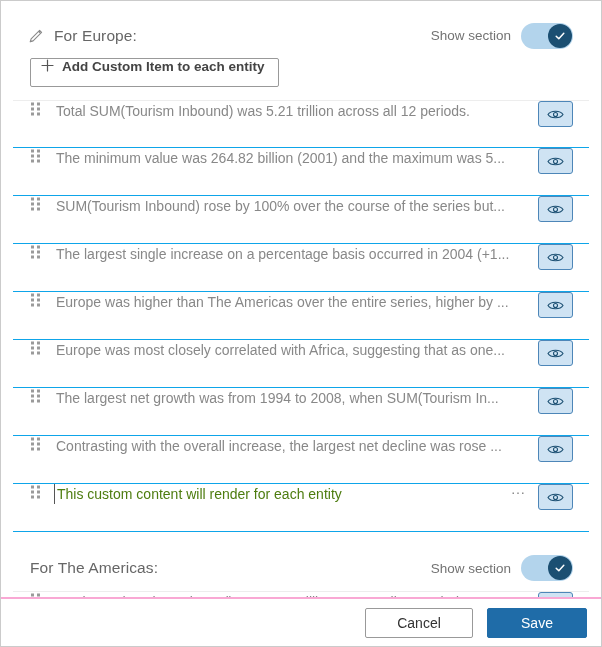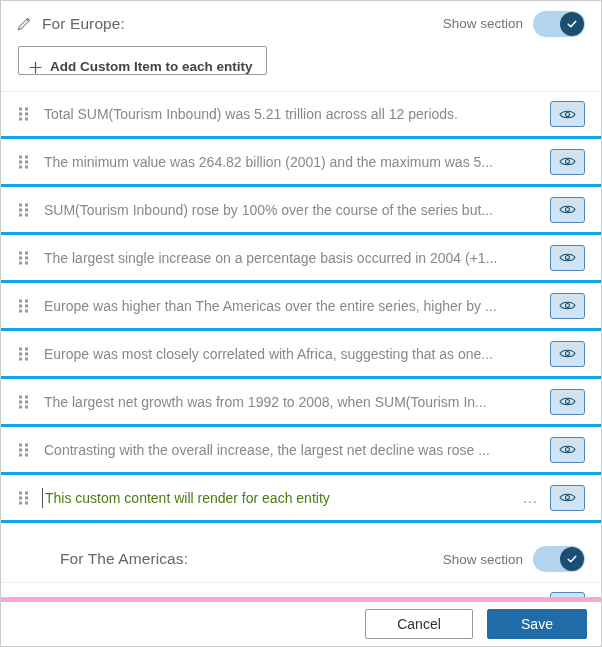--- a/index.html
+++ b/index.html
@@ -22,21 +22,21 @@
     display: flex;
     flex-direction: column;
     overflow: hidden;
   }
 
   
   .scroll-area {
     flex: 1 1 auto;
     overflow: hidden;
     position: relative;
-    padding: 0;
+    padding: 12px;
   }
 
   
   .section-header {
     display: flex;
     align-items: center;
     height: 44px;
     padding: 0 16px 0 14px;
     box-sizing: border-box;
   }
@@ -88,21 +88,21 @@
     justify-content: center;
   }
   .toggle .knob svg { display: block; }
 
   
   .add-row {
     padding: 0 16px 0 17px;
   }
   .add-button {
     display: inline-flex;
-    align-items: flex-end;
+    align-items: flex-start;
     height: 29px;
     padding: 0 13px 0 10px;
     box-sizing: border-box;
     border: 1px solid #999999;
     border-radius: 2px;
     background: #ffffff;
     font-family: "Liberation Sans", sans-serif;
     font-size: 13.5px;
     font-weight: bold;
     color: #444444;
@@ -116,25 +116,25 @@
     flex: 0 0 auto;
     display: block;
   }
 
   
   .item-list { margin-top: 13px; }
 
   .item-row {
     position: relative;
     display: flex;
-    align-items: center;
+    align-items: flex-start;
     height: 48px;
     padding: 0 16px 0 18px;
     box-sizing: border-box;
-    border-bottom: 3px solid #0ea5e9;
+    border-bottom: 1px solid #0ea5e9;
   }
   .item-row:first-child { border-top: 1px solid #ededed; }
 
   .drag-handle {
     width: 10px;
     height: 16px;
     flex: 0 0 auto;
     margin-right: 15px;
     cursor: grab;
     display: block;
@@ -182,27 +182,27 @@
     box-sizing: border-box;
   }
   .eye-button svg { display: block; }
 
   
   .section-header.second {
     height: 46px;
     padding-left: 17px;
     margin-top: 13px;
   }
-  .section-header.second .section-title { font-size: 15.5px; margin-left: 42px; }
+  .section-header.second .section-title { font-size: 15.5px; }
 
   
   .footer {
     flex: 0 0 auto;
     height: 49px;
-    border-top: 5px solid #f9a8d4;
+    border-top: 2px solid #f9a8d4;
     background: #ffffff;
     display: flex;
     align-items: center;
     justify-content: flex-end;
     padding-right: 14px;
     box-sizing: border-box;
   }
   .btn {
     font-family: "Liberation Sans", sans-serif;
     font-size: 14px;
@@ -387,21 +387,21 @@
         <svg class="drag-handle" viewBox="0 0 10 16">
           <g fill="#9a9a9a">
             <rect x="0" y="1.5" width="3" height="3"></rect>
               <rect x="6" y="1.5" width="3" height="3"></rect>
             <rect x="0" y="6.5" width="3" height="3"></rect>
               <rect x="6" y="6.5" width="3" height="3"></rect>
             <rect x="0" y="11.5" width="3" height="3"></rect>
               <rect x="6" y="11.5" width="3" height="3"></rect>
           </g>
         </svg>
-        <span class="item-text">The largest net growth was from 1992 to 2008, when SUM(Tourism In...</span>
+        <span class="item-text">The largest net growth was from 1994 to 2008, when SUM(Tourism In...</span>
         <div class="eye-button">
           <svg width="17" height="11" viewBox="0 0 17 11">
             <path d="M1 5.5 C3.5 1.2, 13.5 1.2, 16 5.5 C13.5 9.8, 3.5 9.8, 1 5.5 Z" fill="none" stroke="#1b4f72" stroke-width="1.1"></path>
             <circle cx="8.5" cy="5.5" r="2" fill="none" stroke="#1b4f72" stroke-width="1.1"></circle>
           </svg>
         </div>
       </div>
 
       <div class="item-row">
         <svg class="drag-handle" viewBox="0 0 10 16">

